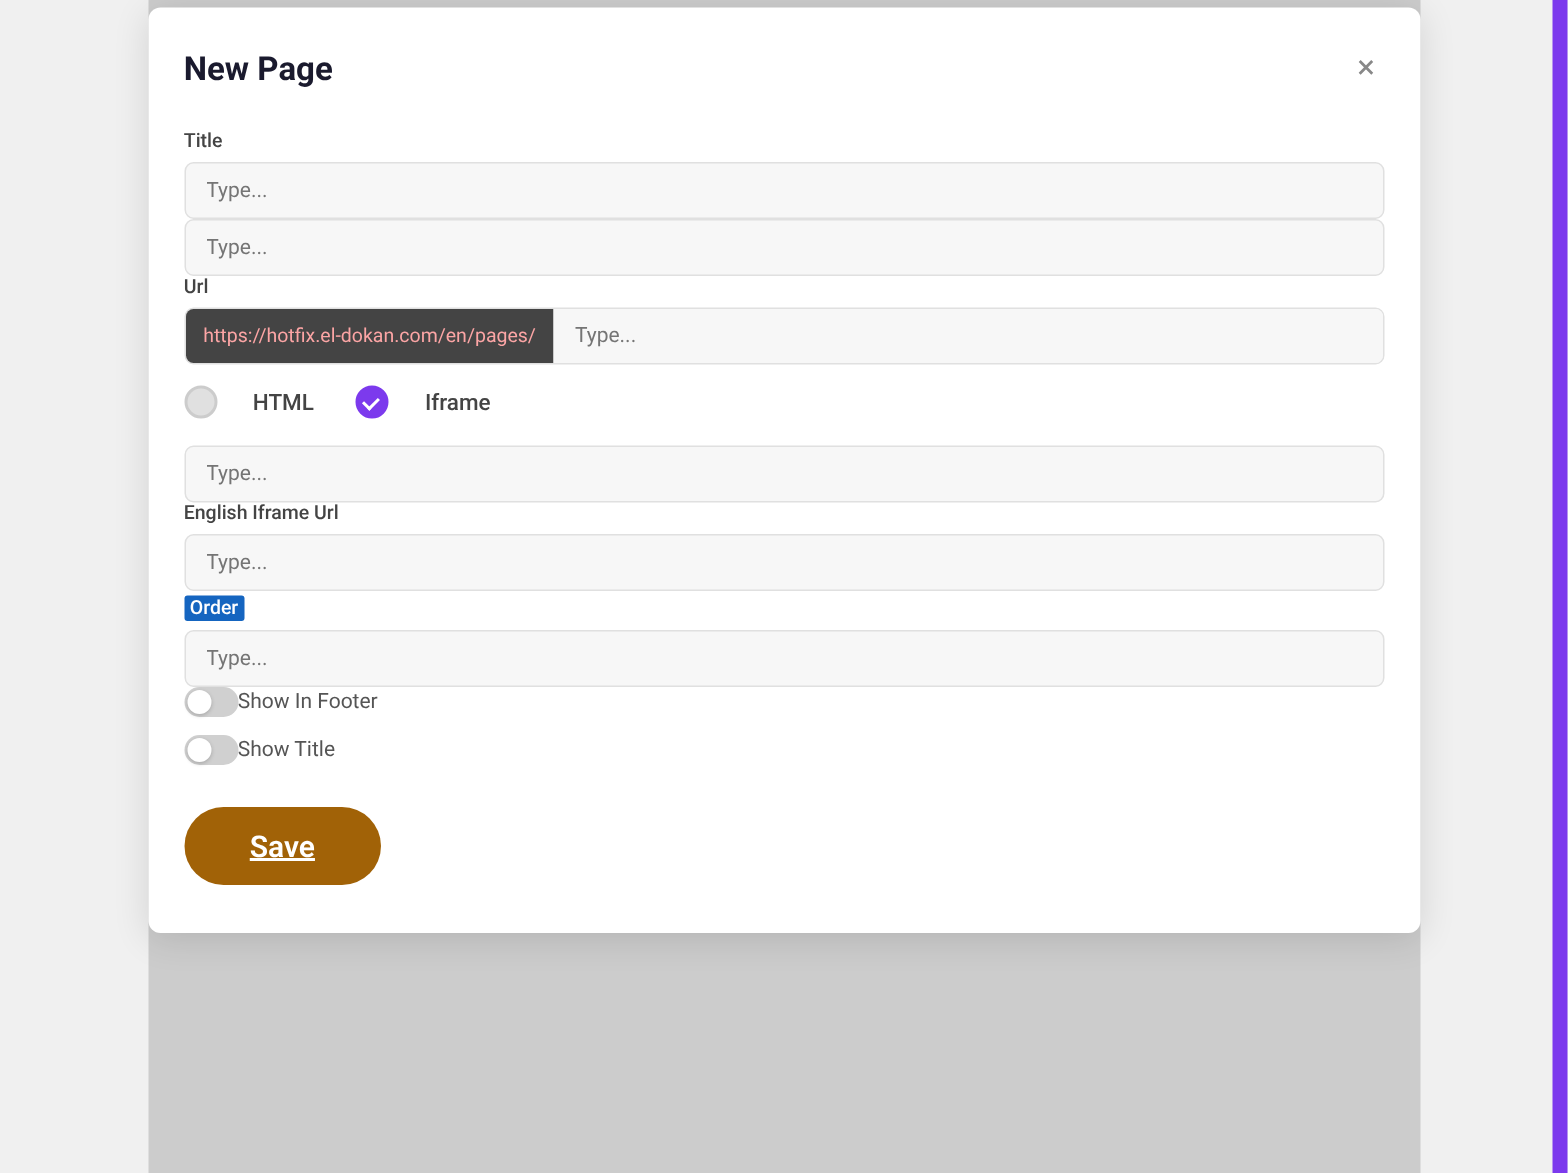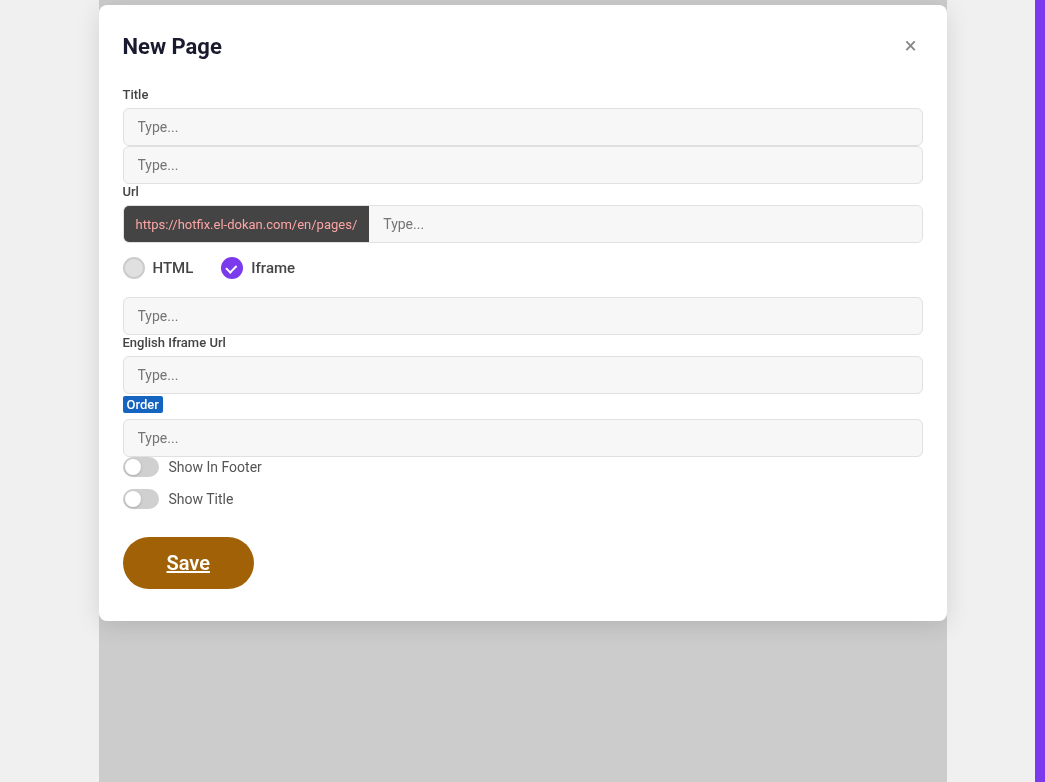--- a/index.html
+++ b/index.html
@@ -125,21 +125,21 @@
     .radio-group {
       display: flex;
       align-items: center;
       gap: 28px;
       margin: 14px 0 18px 0;
     }
 
     .radio-option {
       display: flex;
       align-items: center;
-      gap: 8px;
+      gap: 24px;
       cursor: pointer;
     }
 
     .radio-circle {
       width: 22px;
       height: 22px;
       border-radius: 50%;
       border: 2px solid #ccc;
       background: #e0e0e0;
       display: flex;
@@ -165,21 +165,20 @@
 
     .radio-label {
       font-size: 15px;
       color: #444;
       font-weight: 500;
     }
 
     .toggle-group {
       display: flex;
       align-items: center;
-      gap: 10px;
       margin-bottom: 12px;
     }
 
     .toggle {
       width: 36px;
       height: 20px;
       border-radius: 10px;
       background: #d0d0d0;
       position: relative;
       cursor: pointer;

